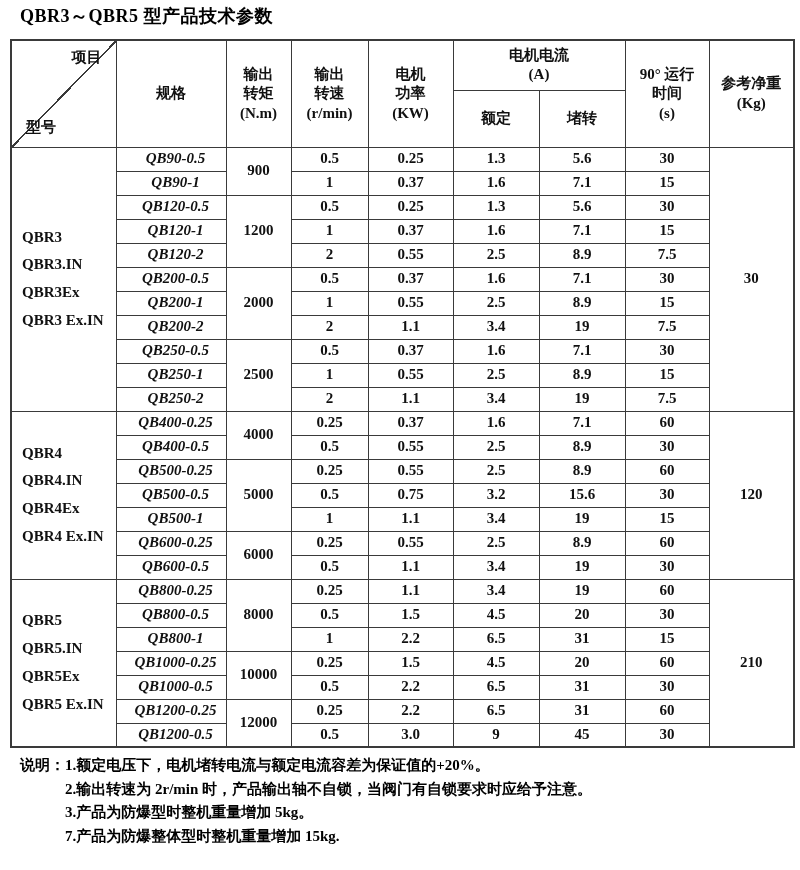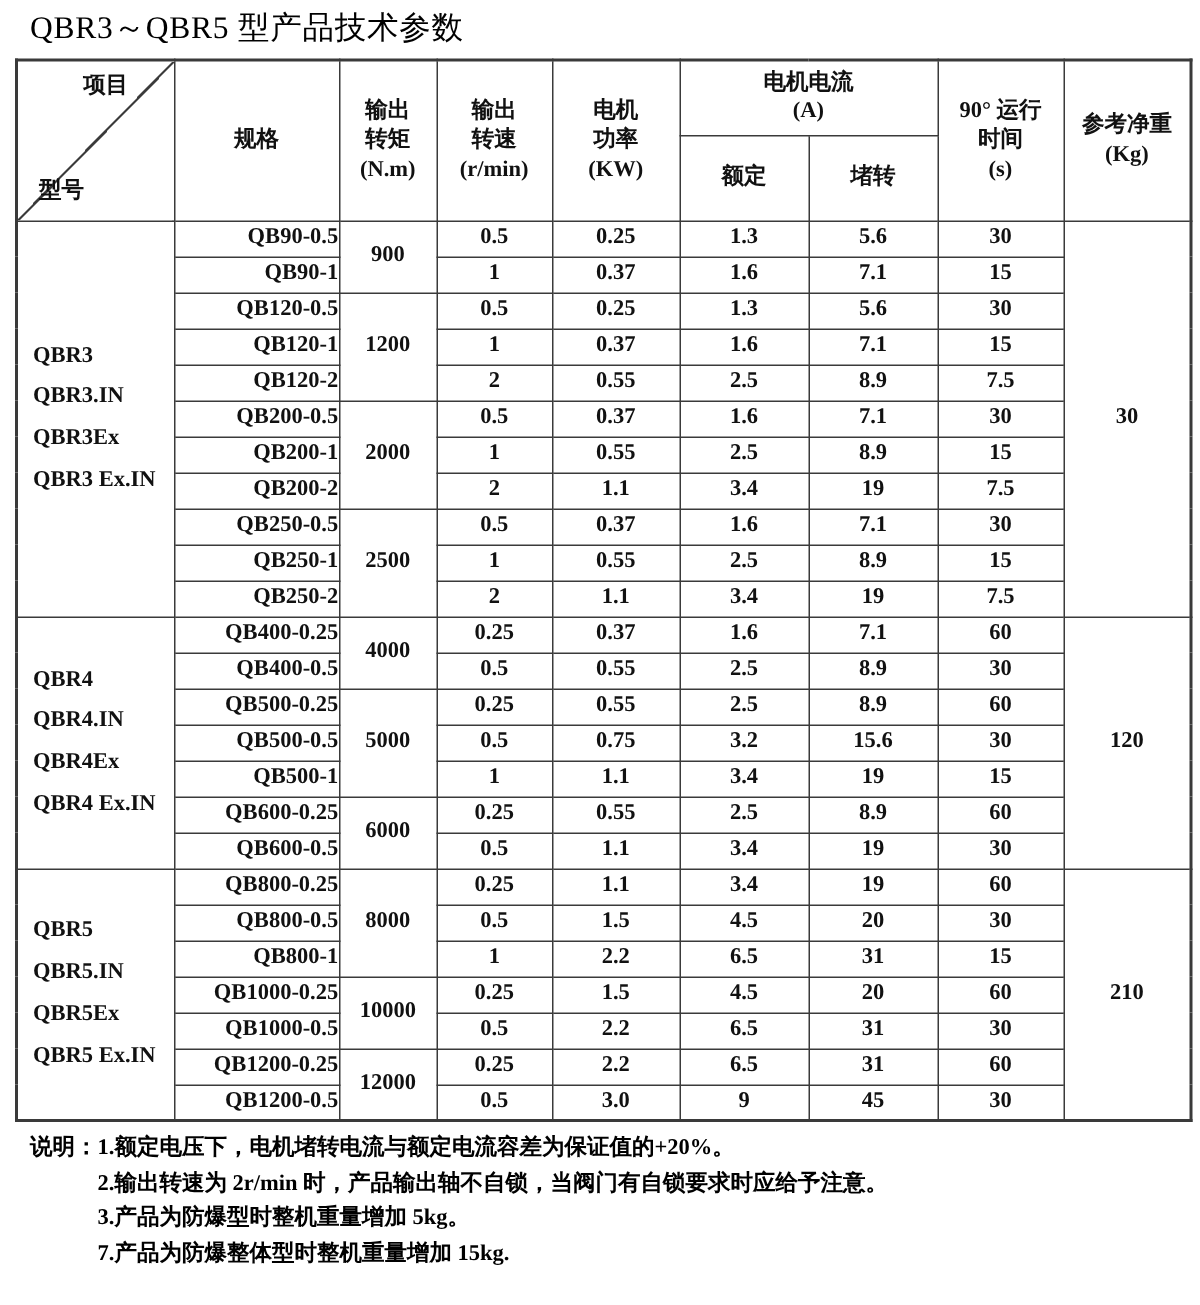--- a/index.html
+++ b/index.html
@@ -4,21 +4,21 @@
 <style>
   html,body { margin:0; padding:0; background:#ffffff; }
   body {
     width:800px; height:870px; position:relative; overflow:hidden;
     font-family:"Liberation Serif","DejaVu Serif",serif;
     color:#111; font-weight:bold;
     -webkit-font-smoothing:antialiased;
   }
   .page-title {
     position:absolute; left:20px; top:4px;
-    font-size:21px; font-weight:normal; letter-spacing:0.5px;
+    font-size:18px; font-weight:bold; letter-spacing:0.5px;
     color:#000;
   }
   table.spec-table {
     position:absolute; left:10px; top:39px;
     border-collapse:collapse; table-layout:fixed;
     width:783px;
     border:2px solid #3a3a3a;
     font-size:15px; font-weight:bold; color:#111;
   }
   .spec-table th, .spec-table td {
@@ -28,27 +28,27 @@
     overflow:hidden;
   }
   .spec-table thead tr.h1 { height:50px; }
   .spec-table thead tr.h2 { height:57px; }
   .spec-table tbody tr { height:24px; }
   .preline { white-space:pre-line; }
   td.model {
     text-align:left; padding-left:10px;
     white-space:pre-line; line-height:1.85; font-size:15px;margin-top:16px;
   }
-  td.spec { text-align:right; padding-left:9px; }
+  td.spec { text-align:center; padding-left:9px;font-style:italic; }
   th.diag { position:relative;
     background-image:linear-gradient(to bottom right,
       transparent calc(50% - 0.8px), #3a3a3a calc(50% - 0.8px),
       #3a3a3a calc(50% + 0.8px), transparent calc(50% + 0.8px));
   }
-  .diag-top    { position:absolute; top:7px;  right:30px; }
+  .diag-top    { position:absolute; top:7px;  right:14px; }
   .diag-bottom { position:absolute; bottom:9px; left:14px; }
   .notes {
     position:absolute; left:10px; top:754px; width:780px;
     display:flex; font-size:15px; font-weight:bold; color:#000;
   }
   .notes-label { white-space:nowrap; padding-left:10px;text-align:center; }
   .note-line { line-height:23.5px; white-space:nowrap; }
 </style>
 </head>
 <body>

